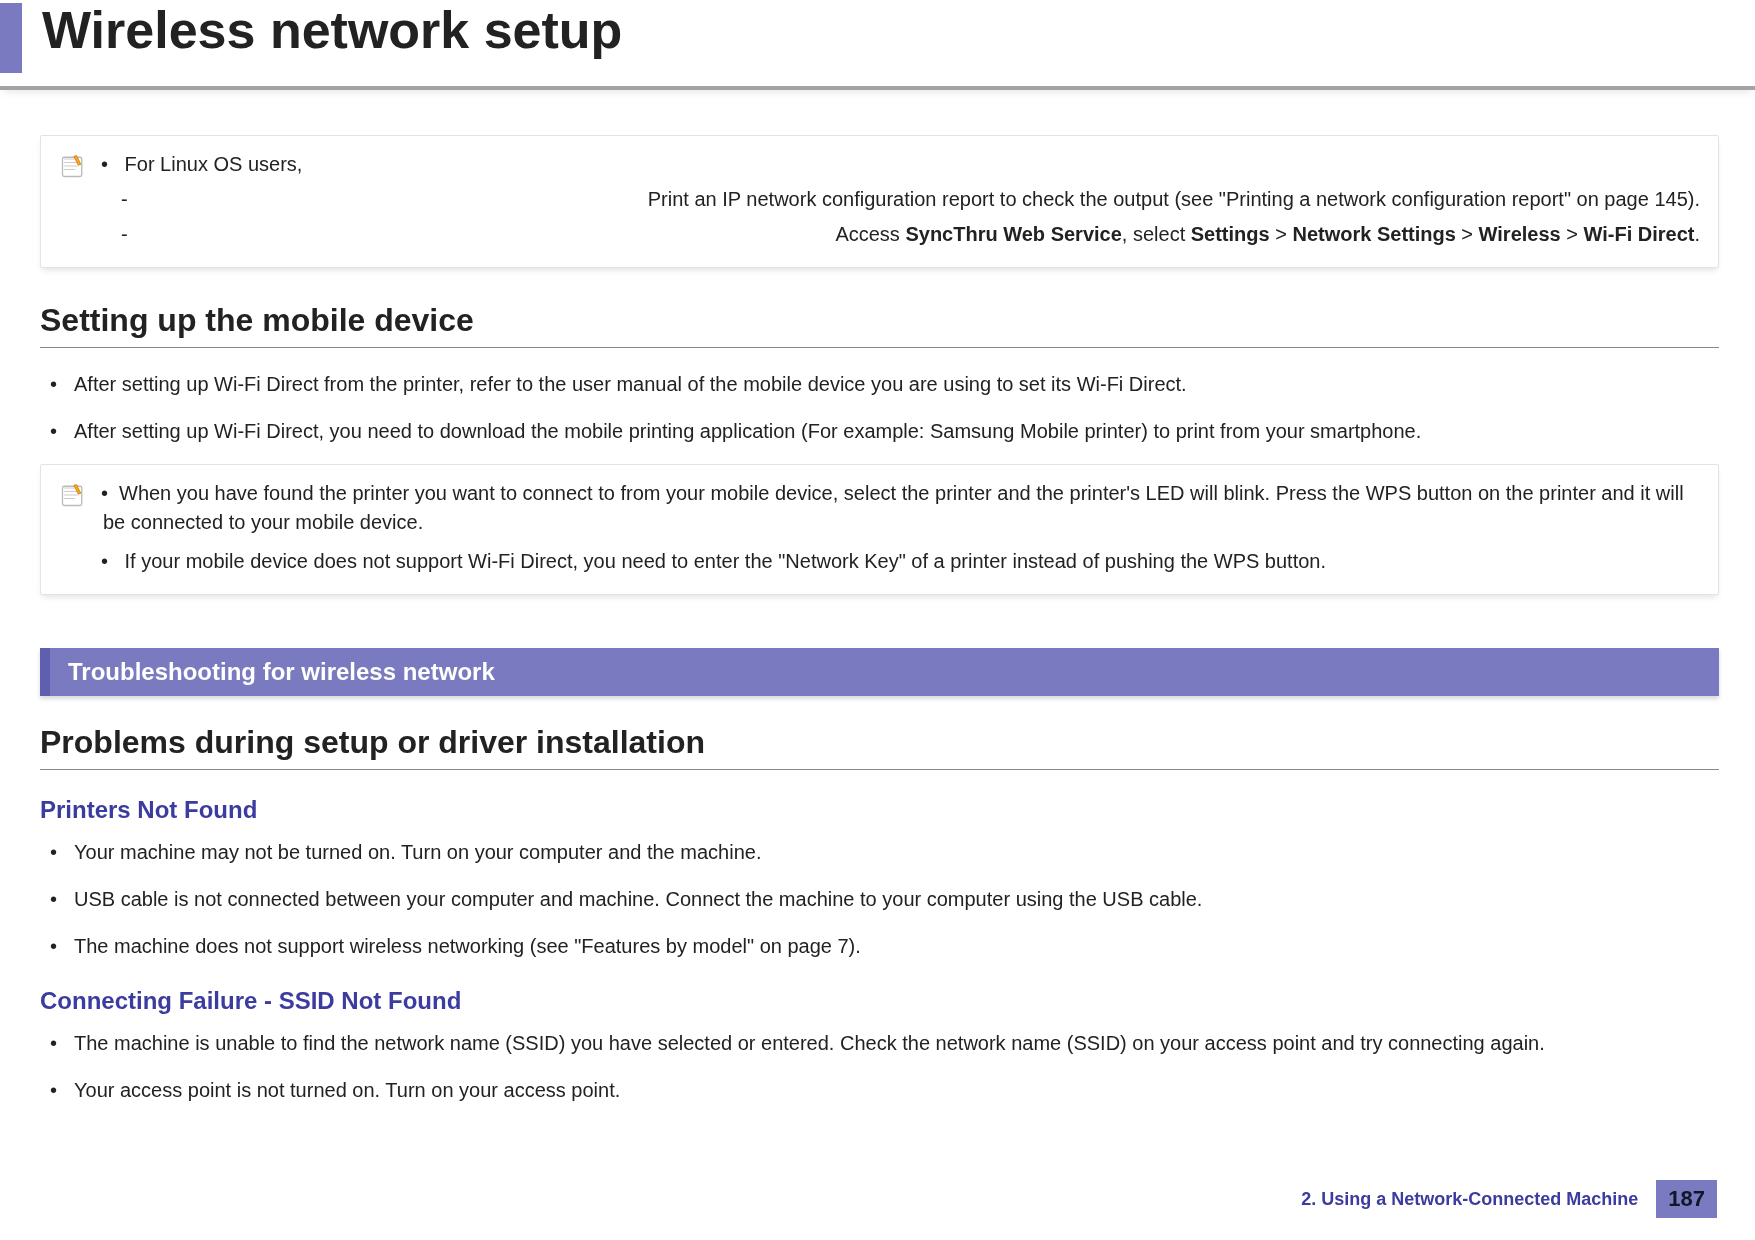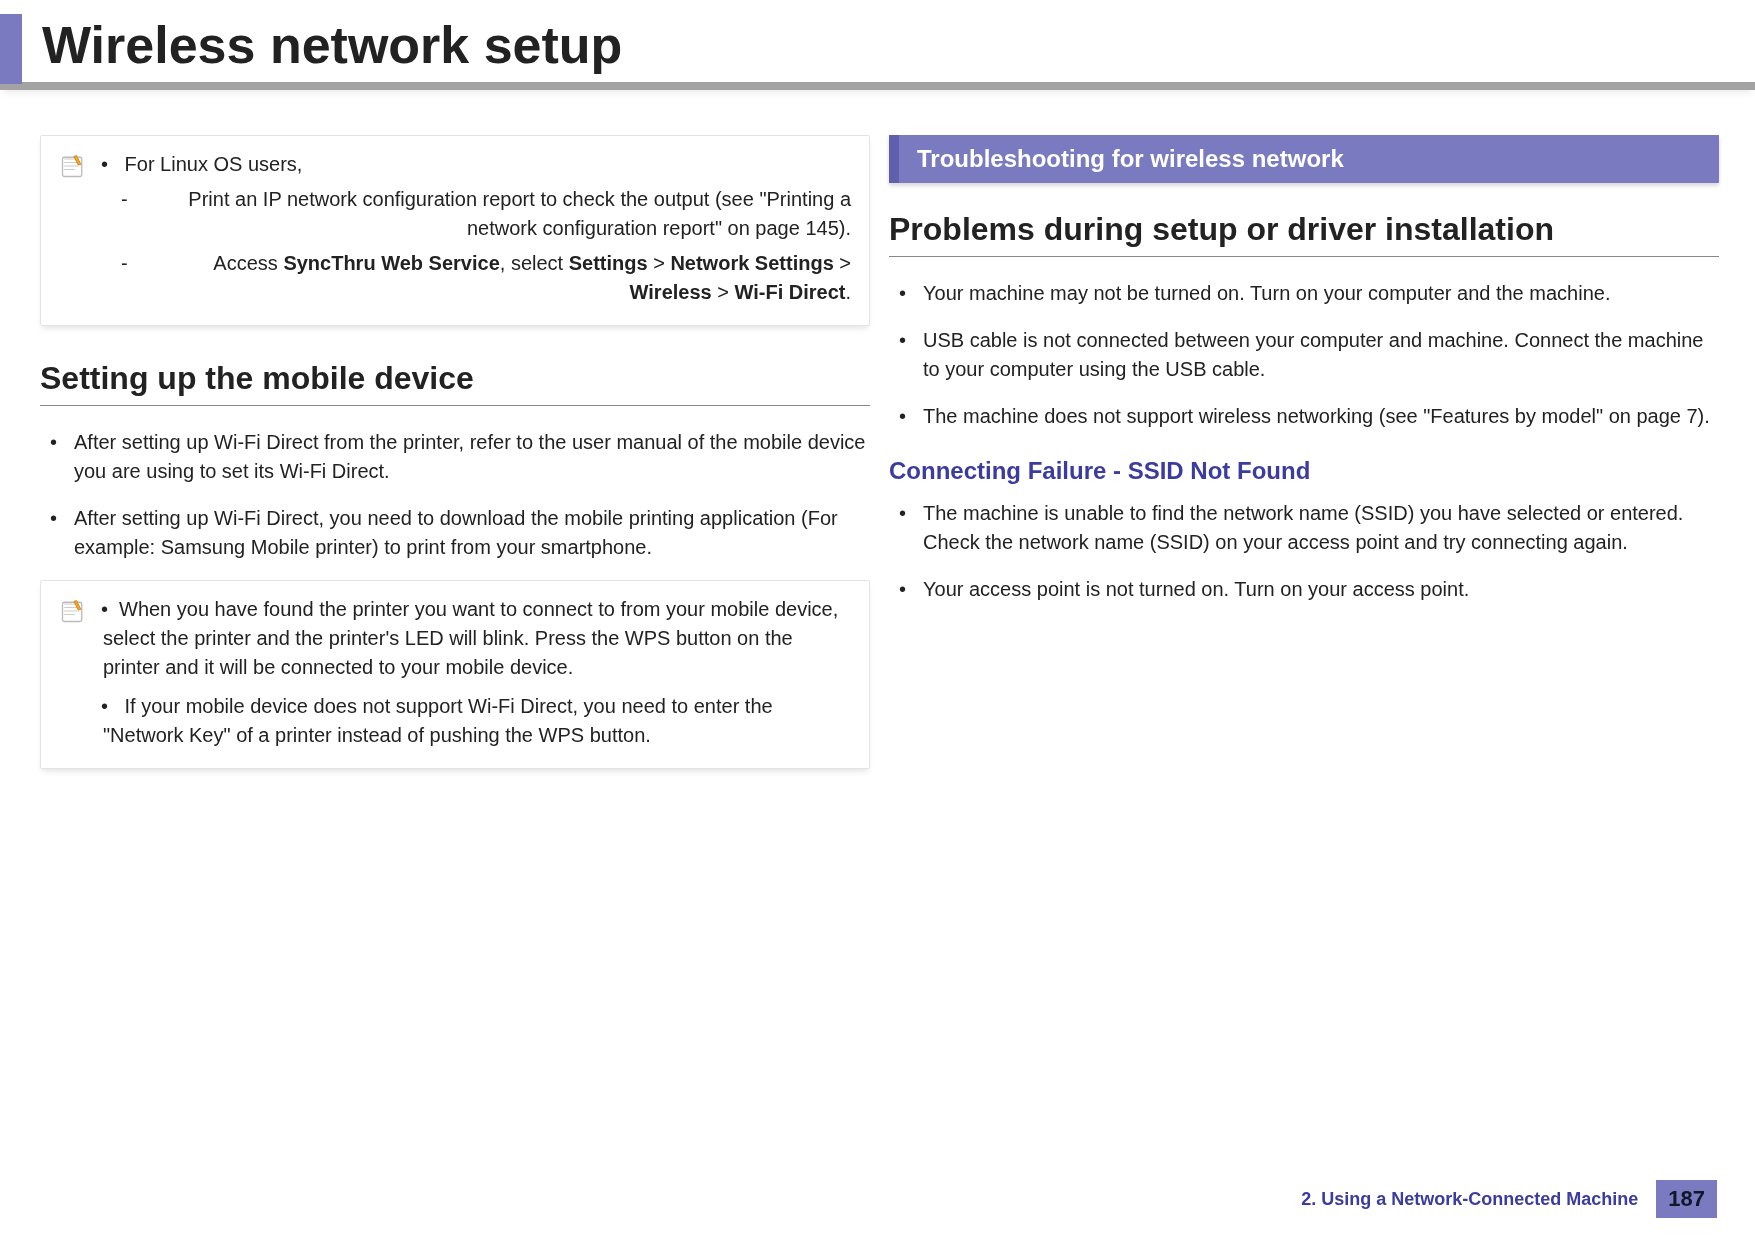--- a/index.html
+++ b/index.html
@@ -6,44 +6,45 @@
   body {
     font-family: "Segoe UI", Arial, sans-serif;
     background: #fff;
     width: 1755px;
     height: 1240px;
     color: #222;
     position: relative;
   }
   .header {
     display: flex;
-    align-items: center;
-    padding: 16px 0 0 0;
+    align-items: flex-start;
+    padding: 3px 0 0 0;
     height: 90px;
-    border-bottom: 8px solid #a3a3a3;
+    border-bottom: 4px solid #a3a3a3;
     box-shadow: 0 6px 8px -4px rgba(0,0,0,0.1);
     margin-bottom: 30px;
   }
   .header-accent {
     width: 22px;
     height: 70px;
     background: #7a7ac0;
     margin-right: 20px;
   }
   .header-title {
     font-size: 52px;
     font-weight: 700;
     color: #222;
     line-height: 1.05;
     padding-bottom: 8px;
   }
   .content {
     display: flex;
     gap: 19px;
     padding: 15px 36px 0 40px;
+    flex-direction: column;
   }
   .col {
     flex: 1;
     min-width: 0;
   }
   .note-box {
     border: 1px solid #e3e3e3;
     border-radius: 2px;
     padding: 14px 18px 18px 18px;
     margin-bottom: 34px;
@@ -205,20 +206,21 @@
     </div>
 
   </div>
 
   <div class="col">
 
     <div class="section-bar">Troubleshooting for wireless network</div>
 
     <div class="h2">Problems during setup or driver installation</div>
 
+    <div class="h3-blue">Printers Not Found</div>
     <ul class="bullets">
       <li>Your machine may not be turned on. Turn on your computer and the machine.</li>
       <li>USB cable is not connected between your computer and machine. Connect the machine to your computer using the USB cable.</li>
       <li>The machine does not support wireless networking (see "Features by model" on page 7).</li>
     </ul>
 
     <div class="h3-blue">Connecting Failure - SSID Not Found</div>
     <ul class="bullets">
       <li>The machine is unable to find the network name (SSID) you have selected or entered. Check the network name (SSID) on your access point and try connecting again.</li>
       <li>Your access point is not turned on. Turn on your access point.</li>

